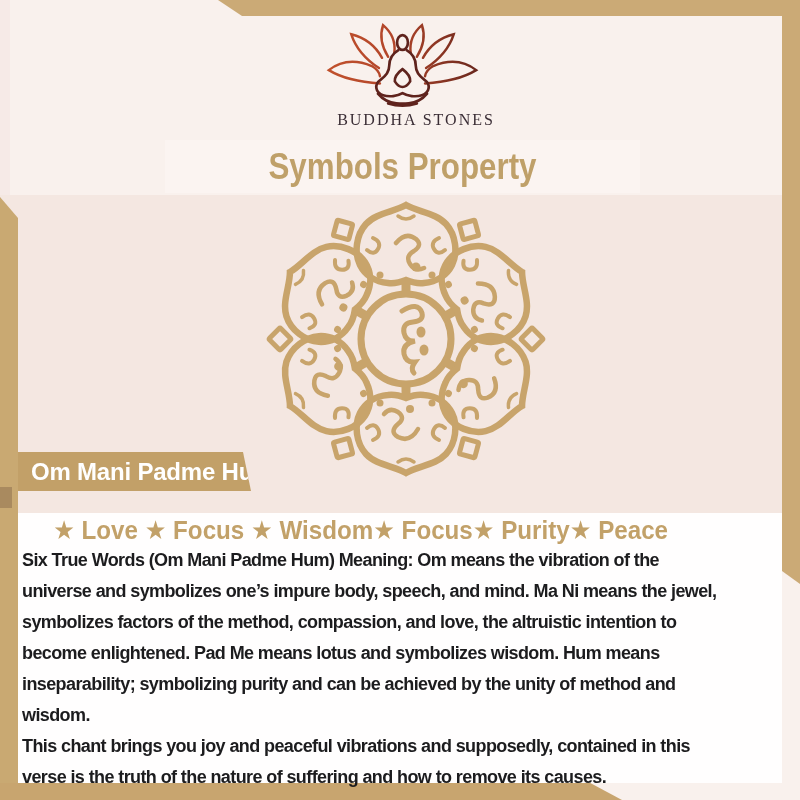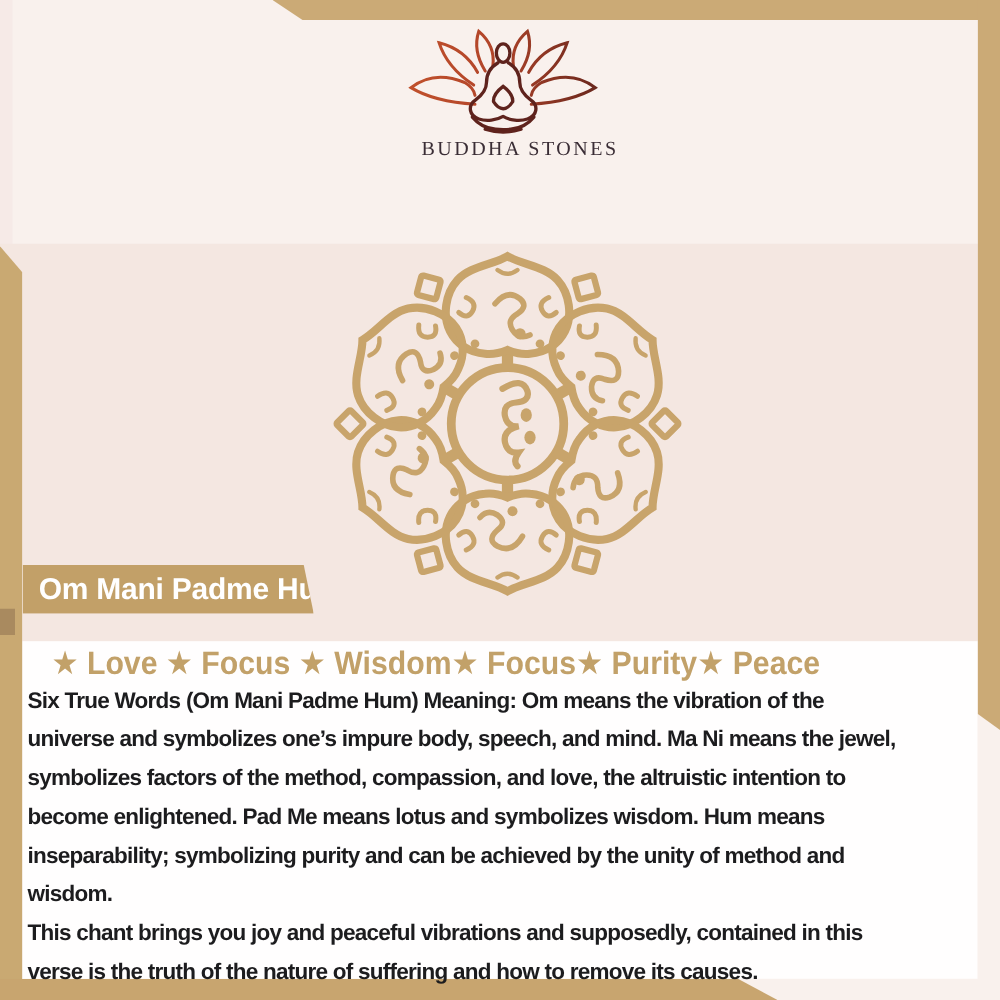--- a/index.html
+++ b/index.html
@@ -37,37 +37,40 @@
   
   .mandala{position:absolute;left:266px;top:199px;width:280px;height:280px;}
 
   
   .banner{position:absolute;left:18px;top:452px;width:233px;height:39px;background:#c2a068;
     clip-path:polygon(0 0,calc(100% - 8px) 0,100% 100%,0 100%);z-index:3;}
   .banner-label{display:block;padding-left:13px;line-height:39px;font-size:24px;font-weight:bold;
     letter-spacing:-.2px;color:#fff;white-space:nowrap;}
 
   
-  .traits{position:absolute;left:18px;top:512px;width:625px;height:36px;text-align:center;z-index:5;}
+  .traits{position:absolute;left:18px;top:512px;width:625px;height:36px;text-align:center;z-index:5;padding-left:12px;}
   .traits-line{display:inline-block;font-size:26px;font-weight:bold;color:#c2a169;
     white-space:nowrap;line-height:36px;transform:scaleX(.93);transform-origin:50% 50%;}
 
   
   .body-copy{position:absolute;left:22px;top:545px;width:860px;z-index:6;
     font-size:18px;font-weight:bold;letter-spacing:-.6px;line-height:31px;
     color:#1c1c1e;white-space:pre-line;}
 </style>
 </head>
 <body>
 
 <div id="page">
 
   <div class="bg-left-edge"></div>
   <div class="bg-mid"></div>
   <div class="content-panel"></div>
+  <div class="heading-panel">
+    <div class="heading-title">Symbols Property</div>
+  </div>
 
   <div class="band-top"></div>
   <div class="strip-right"></div>
   <div class="strip-left"></div>
   <div class="notch-dark"></div>
   <div class="band-bottom"></div>
 
   <svg class="logo" viewBox="0 0 160 84">
     <defs>
       <linearGradient id="lg" x1="0" y1="0" x2="160" y2="0" gradientUnits="userSpaceOnUse">

